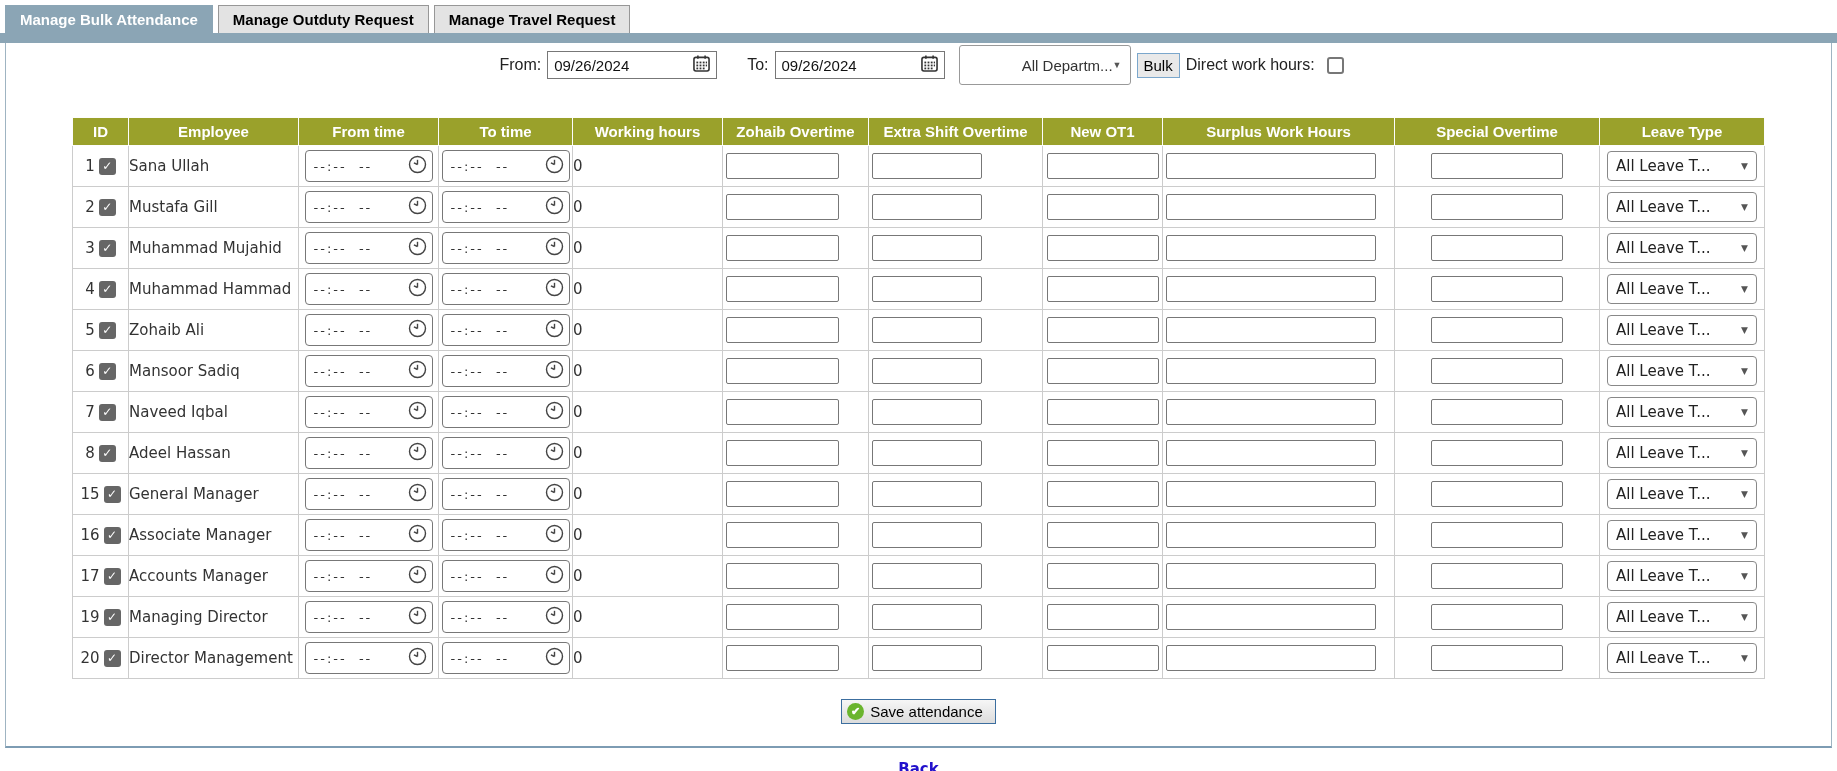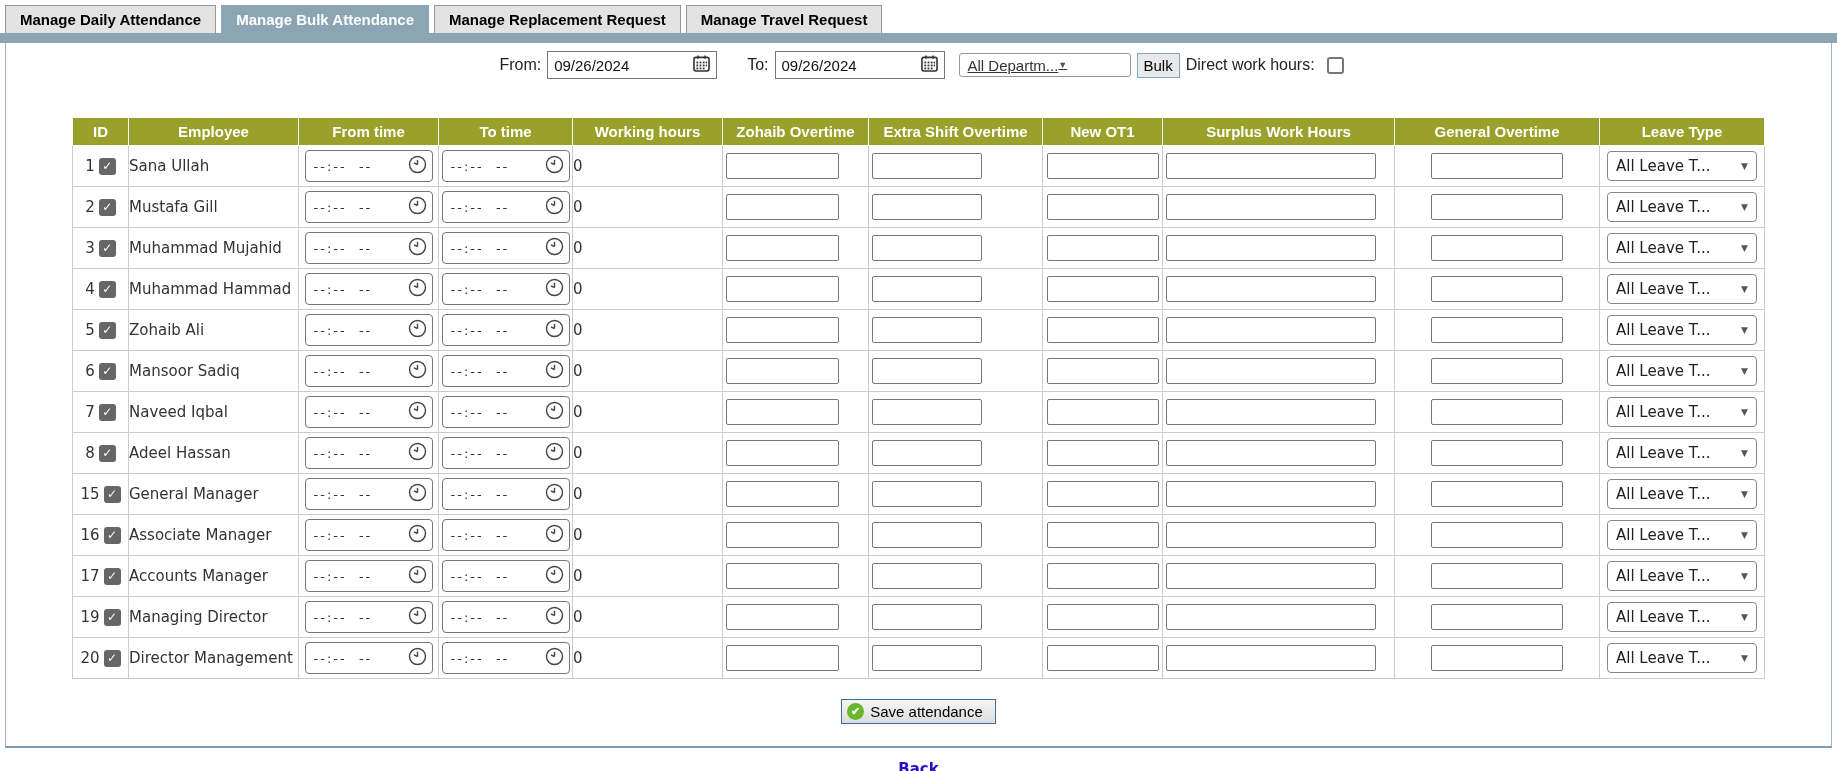--- a/index.html
+++ b/index.html
@@ -28,22 +28,22 @@
   .panel{margin:0 5px;border-left:1px solid var(--panel-border);border-right:1px solid var(--panel-border);
          border-bottom:2px solid var(--panel-bottom);padding:6px 0 22px;}
 
   
   .toolbar{display:flex;justify-content:center;align-items:center;height:32px;font-size:16px;color:#222;}
   .toolbar .lbl{margin:0 6px;}
   .dateinput{display:inline-flex;justify-content:space-between;align-items:center;width:170px;height:28px;
              border:1px solid #777;background:#fff;padding:0 6px;font-size:15px;color:#111;cursor:text;}
   .gap-md{width:24px;}
   .gap-lg{width:14px;}
-  .deptselect{display:inline-flex;justify-content:flex-start;align-items:center;width:172px;height:24px;
-              border:1px solid #999;border-radius:3px;background:#fff;padding:0 8px;font-size:15px;color:#333;cursor:pointer;text-decoration:underline;}
+  .deptselect{display:inline-flex;justify-content:flex-end;align-items:center;width:172px;height:40px;
+              border:1px solid #999;border-radius:3px;background:#fff;padding:0 8px;font-size:15px;color:#333;cursor:pointer;}
   .tri{font-size:9px;color:#555;line-height:1;}
   .bulkbtn{margin-left:6px;border:1px solid #7ba7cc;background:#e9e9e9;font-family:inherit;
            font-size:15px;color:#000;padding:3px 6px;cursor:pointer;}
   .cb-un{display:inline-block;width:17px;height:17px;border:2px solid #777;border-radius:3px;background:#fff;
          margin-left:6px;cursor:pointer;}
 
   
   table.att{border-collapse:collapse;table-layout:fixed;width:1692px;margin:36px auto 15px;
             font-family:"DejaVu Sans",sans-serif;}
   table.att th{background:var(--header-bg);color:var(--header-text);font-family:"Liberation Sans",sans-serif;
@@ -81,23 +81,22 @@
   .greenck{display:inline-flex;width:17px;height:17px;border-radius:50%;background:var(--green);
            color:#fff;font-size:11px;font-weight:bold;align-items:center;justify-content:center;}
   .backbar{text-align:center;padding:12px 0 10px;}
   .backlink{color:var(--link-color);font-family:"DejaVu Sans",sans-serif;font-weight:bold;
             font-size:15px;text-decoration:none;cursor:pointer;}
 </style>
 </head>
 <body>
 
 <div class="tabbar">
-    <div class="tab">Manage Daily Attendance</div>
     <div class="tab active">Manage Bulk Attendance</div>
-    <div class="tab">Manage Replacement Request</div>
+    <div class="tab">Manage Outduty Request</div>
     <div class="tab">Manage Travel Request</div>
   </div>
 <div class="tabstrip"></div>
 
 <div class="panel">
 
   <div class="toolbar">
     <span class="lbl">From:</span>
     <span class="dateinput">
       <span>09/26/2024</span>
@@ -175,21 +174,21 @@
         <tr id="header-row">
           <th>ID</th>
           <th>Employee</th>
           <th>From time</th>
           <th>To time</th>
           <th>Working hours</th>
           <th>Zohaib Overtime</th>
           <th>Extra Shift Overtime</th>
           <th>New OT1</th>
           <th>Surplus Work Hours</th>
-          <th>General Overtime</th>
+          <th>Special Overtime</th>
           <th>Leave Type</th>
         </tr>
       </thead>
     <tbody id="table-body">
         <tr>
     <td class="c-id">
       <span class="idnum">1</span><span class="cbx">✓</span>
     </td>
     <td class="c-emp"><span>Sana Ullah</span></td>
     <td class="c-time">

